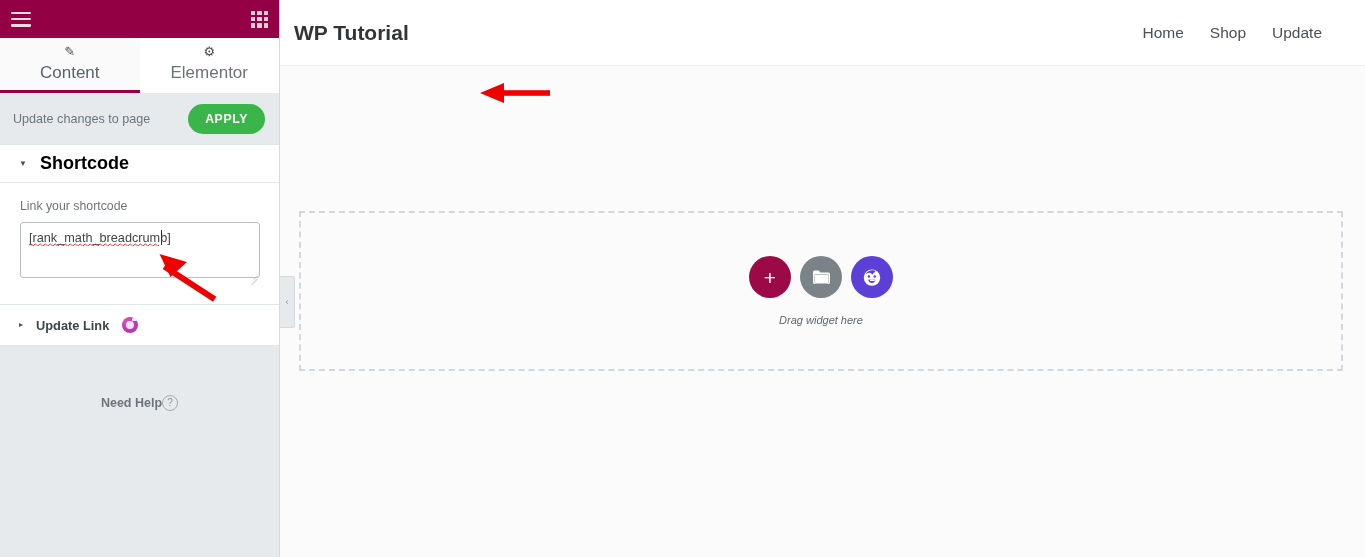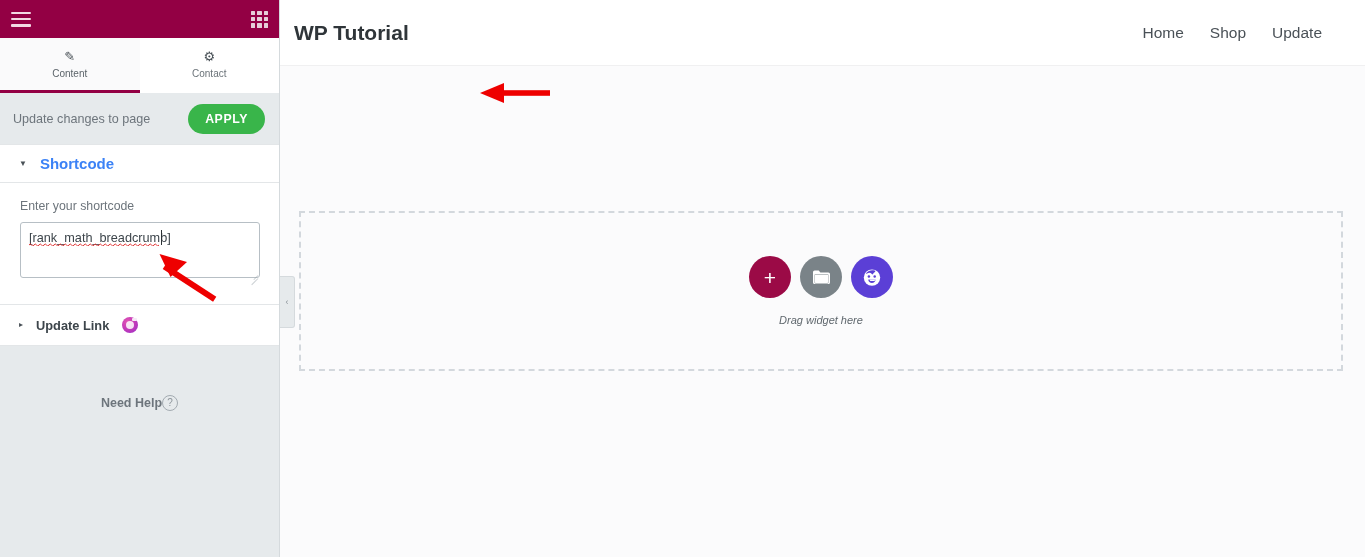--- a/index.html
+++ b/index.html
@@ -95,21 +95,21 @@
   .panel-tab.active {
     border-bottom-color: #930044;
     background: #fafafb;
   }
   .panel-tab .tab-icon {
     font-size: 13px;
     line-height: 1;
     color: #495157;
   }
   .panel-tab .tab-label {
-    font-size: 10px;
+    font-size: 17px;
     color: #6b7379;
   }
   .panel-tab.active .tab-label { color: #5b6369; }
 
   
   .apply-bar {
     height: 51px;
     flex: 0 0 51px;
     background: #e6eaec;
     display: flex;
@@ -146,23 +146,23 @@
     padding: 0 15px 0 19px;
     cursor: pointer;
     gap: 13px;
   }
   .section-header .caret {
     font-size: 8px;
     color: #495157;
     line-height: 1;
   }
   .section-header .section-title {
-    font-size: 15px;
+    font-size: 18px;
     font-weight: bold;
-    color: #3b82f6;
+    color: #000000;
   }
 
   .pro-badge {
     width: 16px; height: 16px;
     border-radius: 50%;
     background: radial-gradient(circle at 35% 30%, #e255b4 0%, #c53bb8 45%, #9b30c9 100%);
     display: flex; align-items: center; justify-content: center;
     position: relative;
     flex: 0 0 16px;
   }
@@ -414,36 +414,36 @@
       </div>
     </div>
 
     <div class="panel-tabs">
       <div class="panel-tab active">
         <span class="tab-icon">✎</span>
         <span class="tab-label">Content</span>
       </div>
       <div class="panel-tab inactive">
         <span class="tab-icon">⚙</span>
-        <span class="tab-label">Contact</span>
+        <span class="tab-label">Elementor</span>
       </div>
     </div>
 
     <div class="apply-bar">
       <span class="apply-bar-text">Update changes to page</span>
       <button class="apply-button">APPLY</button>
     </div>
 
     <div class="section-header">
       <span class="caret">▼</span>
       <span class="section-title">Shortcode</span>
     </div>
 
     <div class="control-block">
-      <label class="control-label">Enter your shortcode</label>
+      <label class="control-label">Link your shortcode</label>
       <div class="textarea-wrap">
         <textarea class="shortcode-textarea" spellcheck="false" placeholder="" style="">[rank_math_breadcrumb]</textarea>
         <svg class="ta-squiggle" viewBox="0 0 131 3" preserveAspectRatio="none">
           <path d="M0 2 Q1.25 0 2.5 2 T5 2 T7.5 2 T10 2 T12.5 2 T15 2 T17.5 2 T20 2 T22.5 2
                    T25 2 T27.5 2 T30 2 T32.5 2 T35 2 T37.5 2 T40 2 T42.5 2 T45 2 T47.5 2
                    T50 2 T52.5 2 T55 2 T57.5 2 T60 2 T62.5 2 T65 2 T67.5 2 T70 2 T72.5 2
                    T75 2 T77.5 2 T80 2 T82.5 2 T85 2 T87.5 2 T90 2 T92.5 2 T95 2 T97.5 2
                    T100 2 T102.5 2 T105 2 T107.5 2 T110 2 T112.5 2 T115 2 T117.5 2 T120 2
                    T122.5 2 T125 2 T127.5 2 T130 2" fill="none" stroke="#e03030" stroke-width="1"></path>
         </svg>

